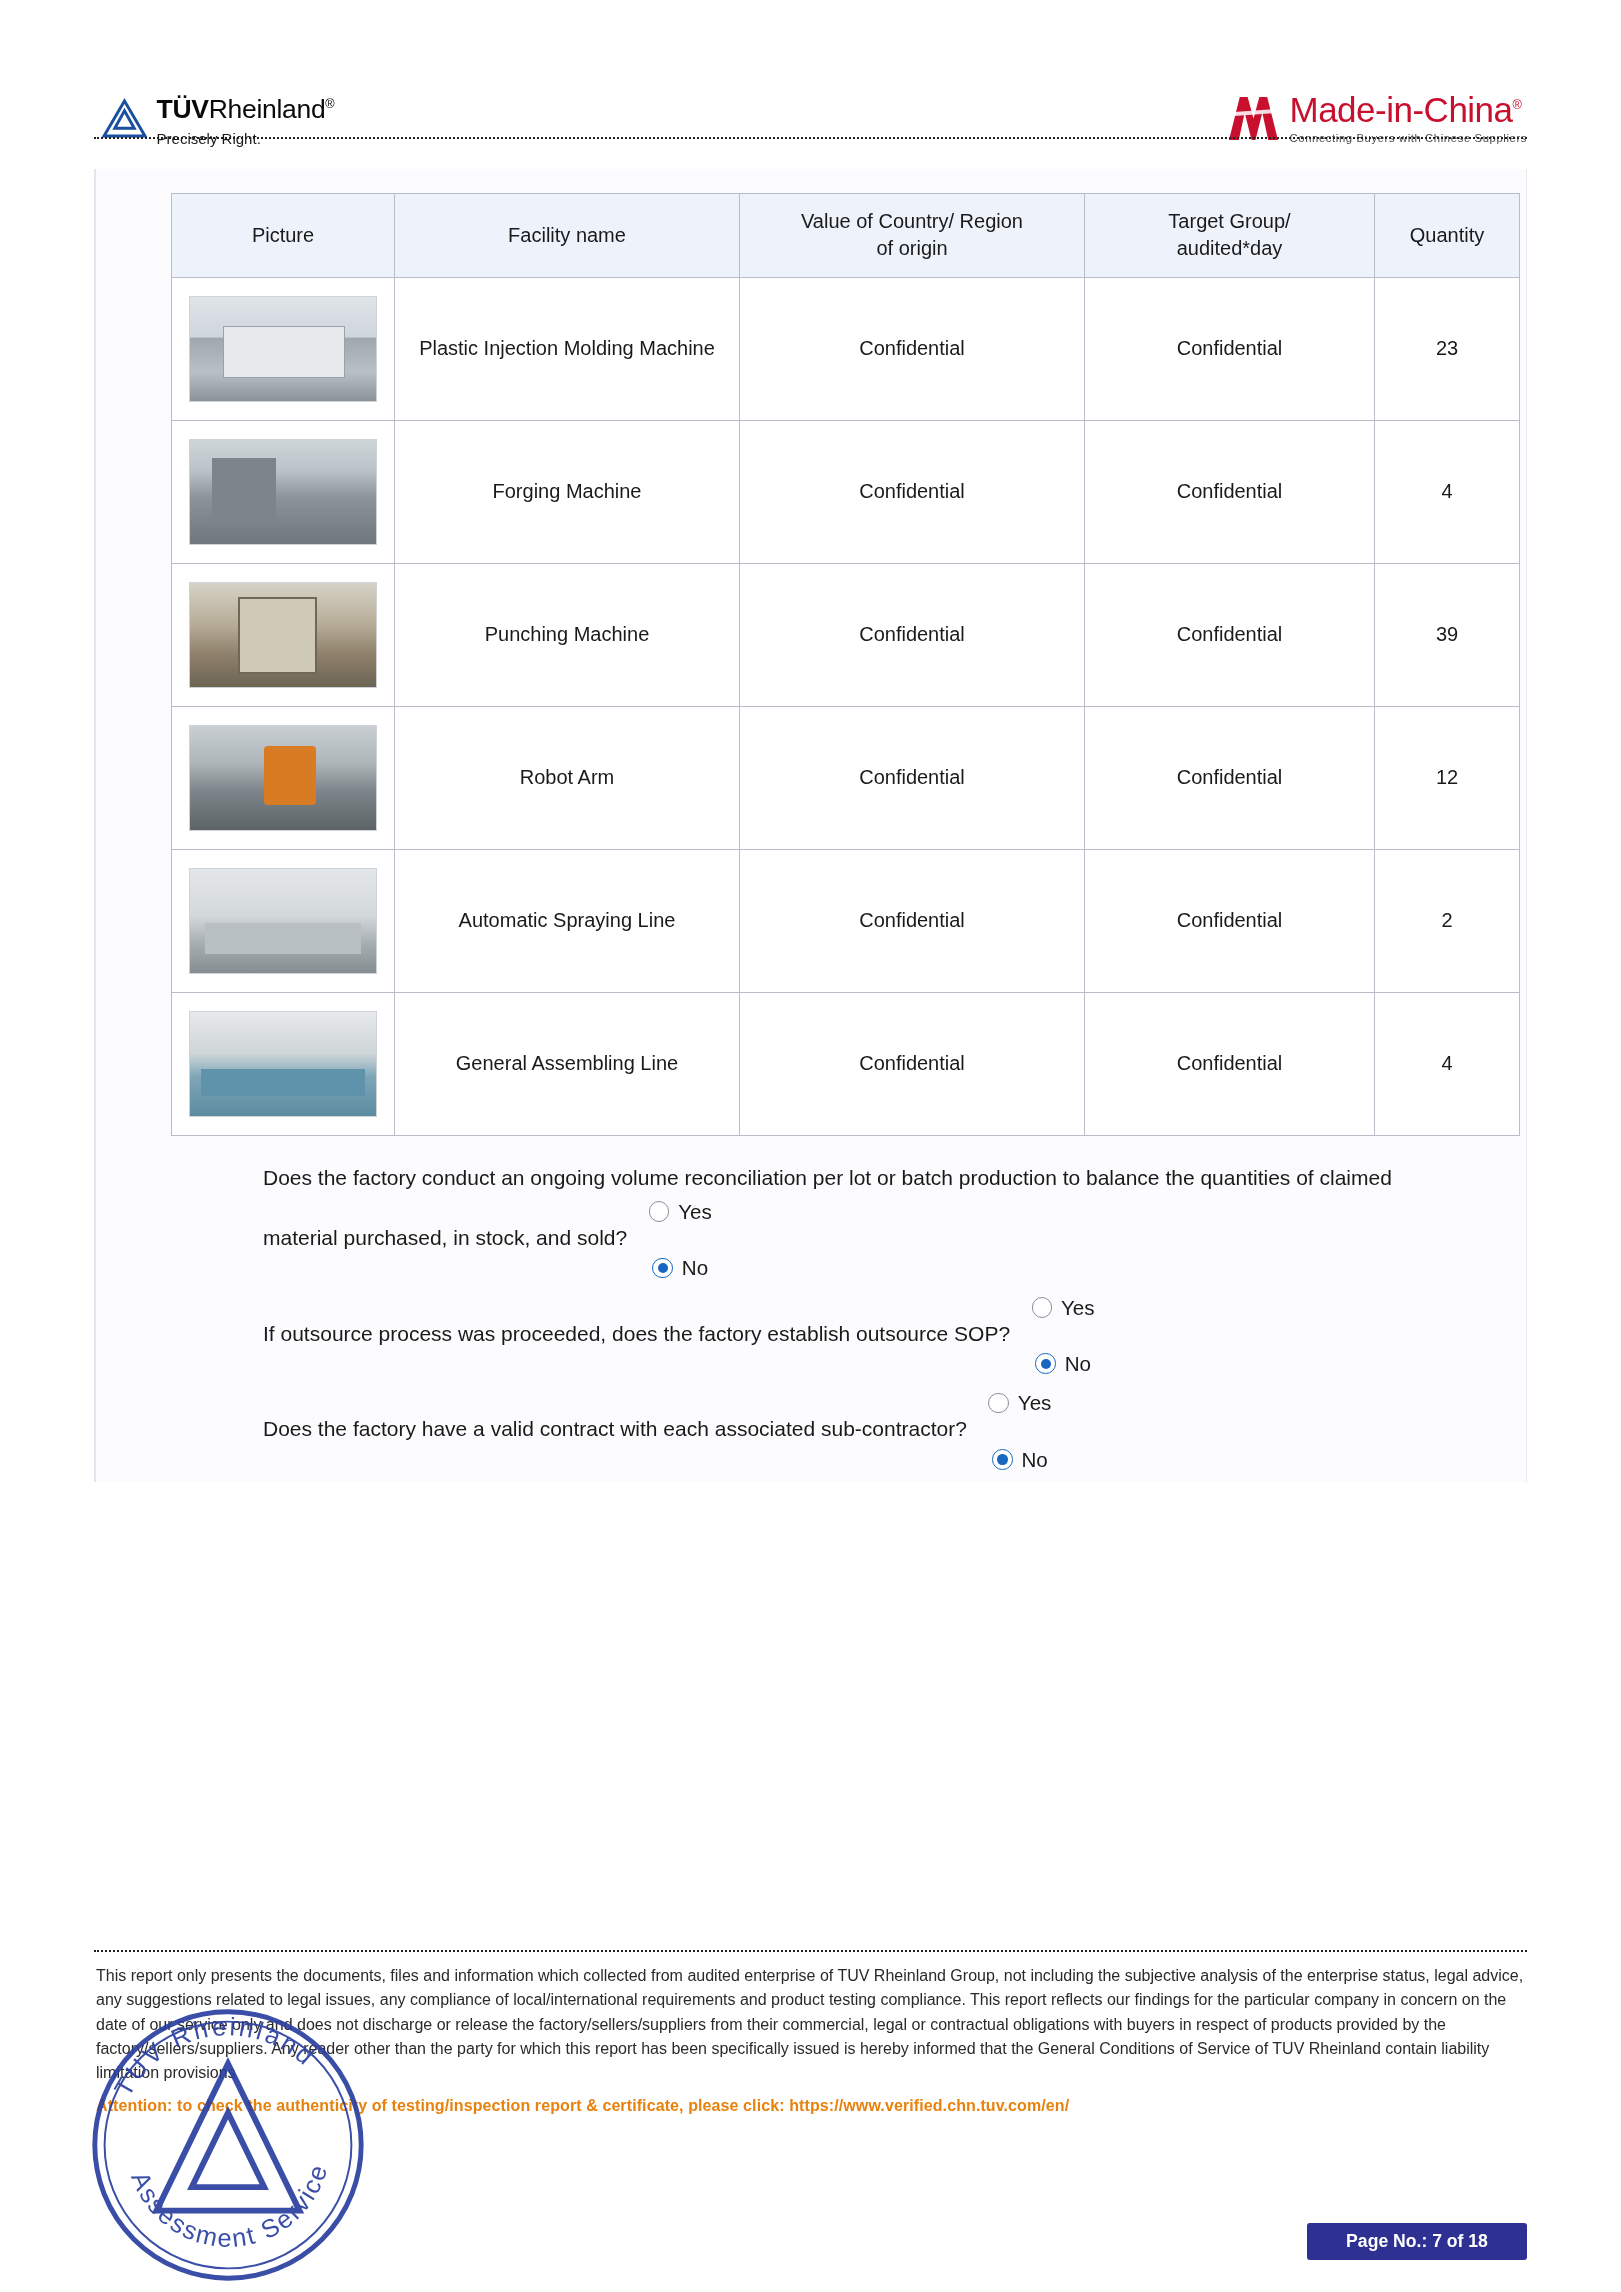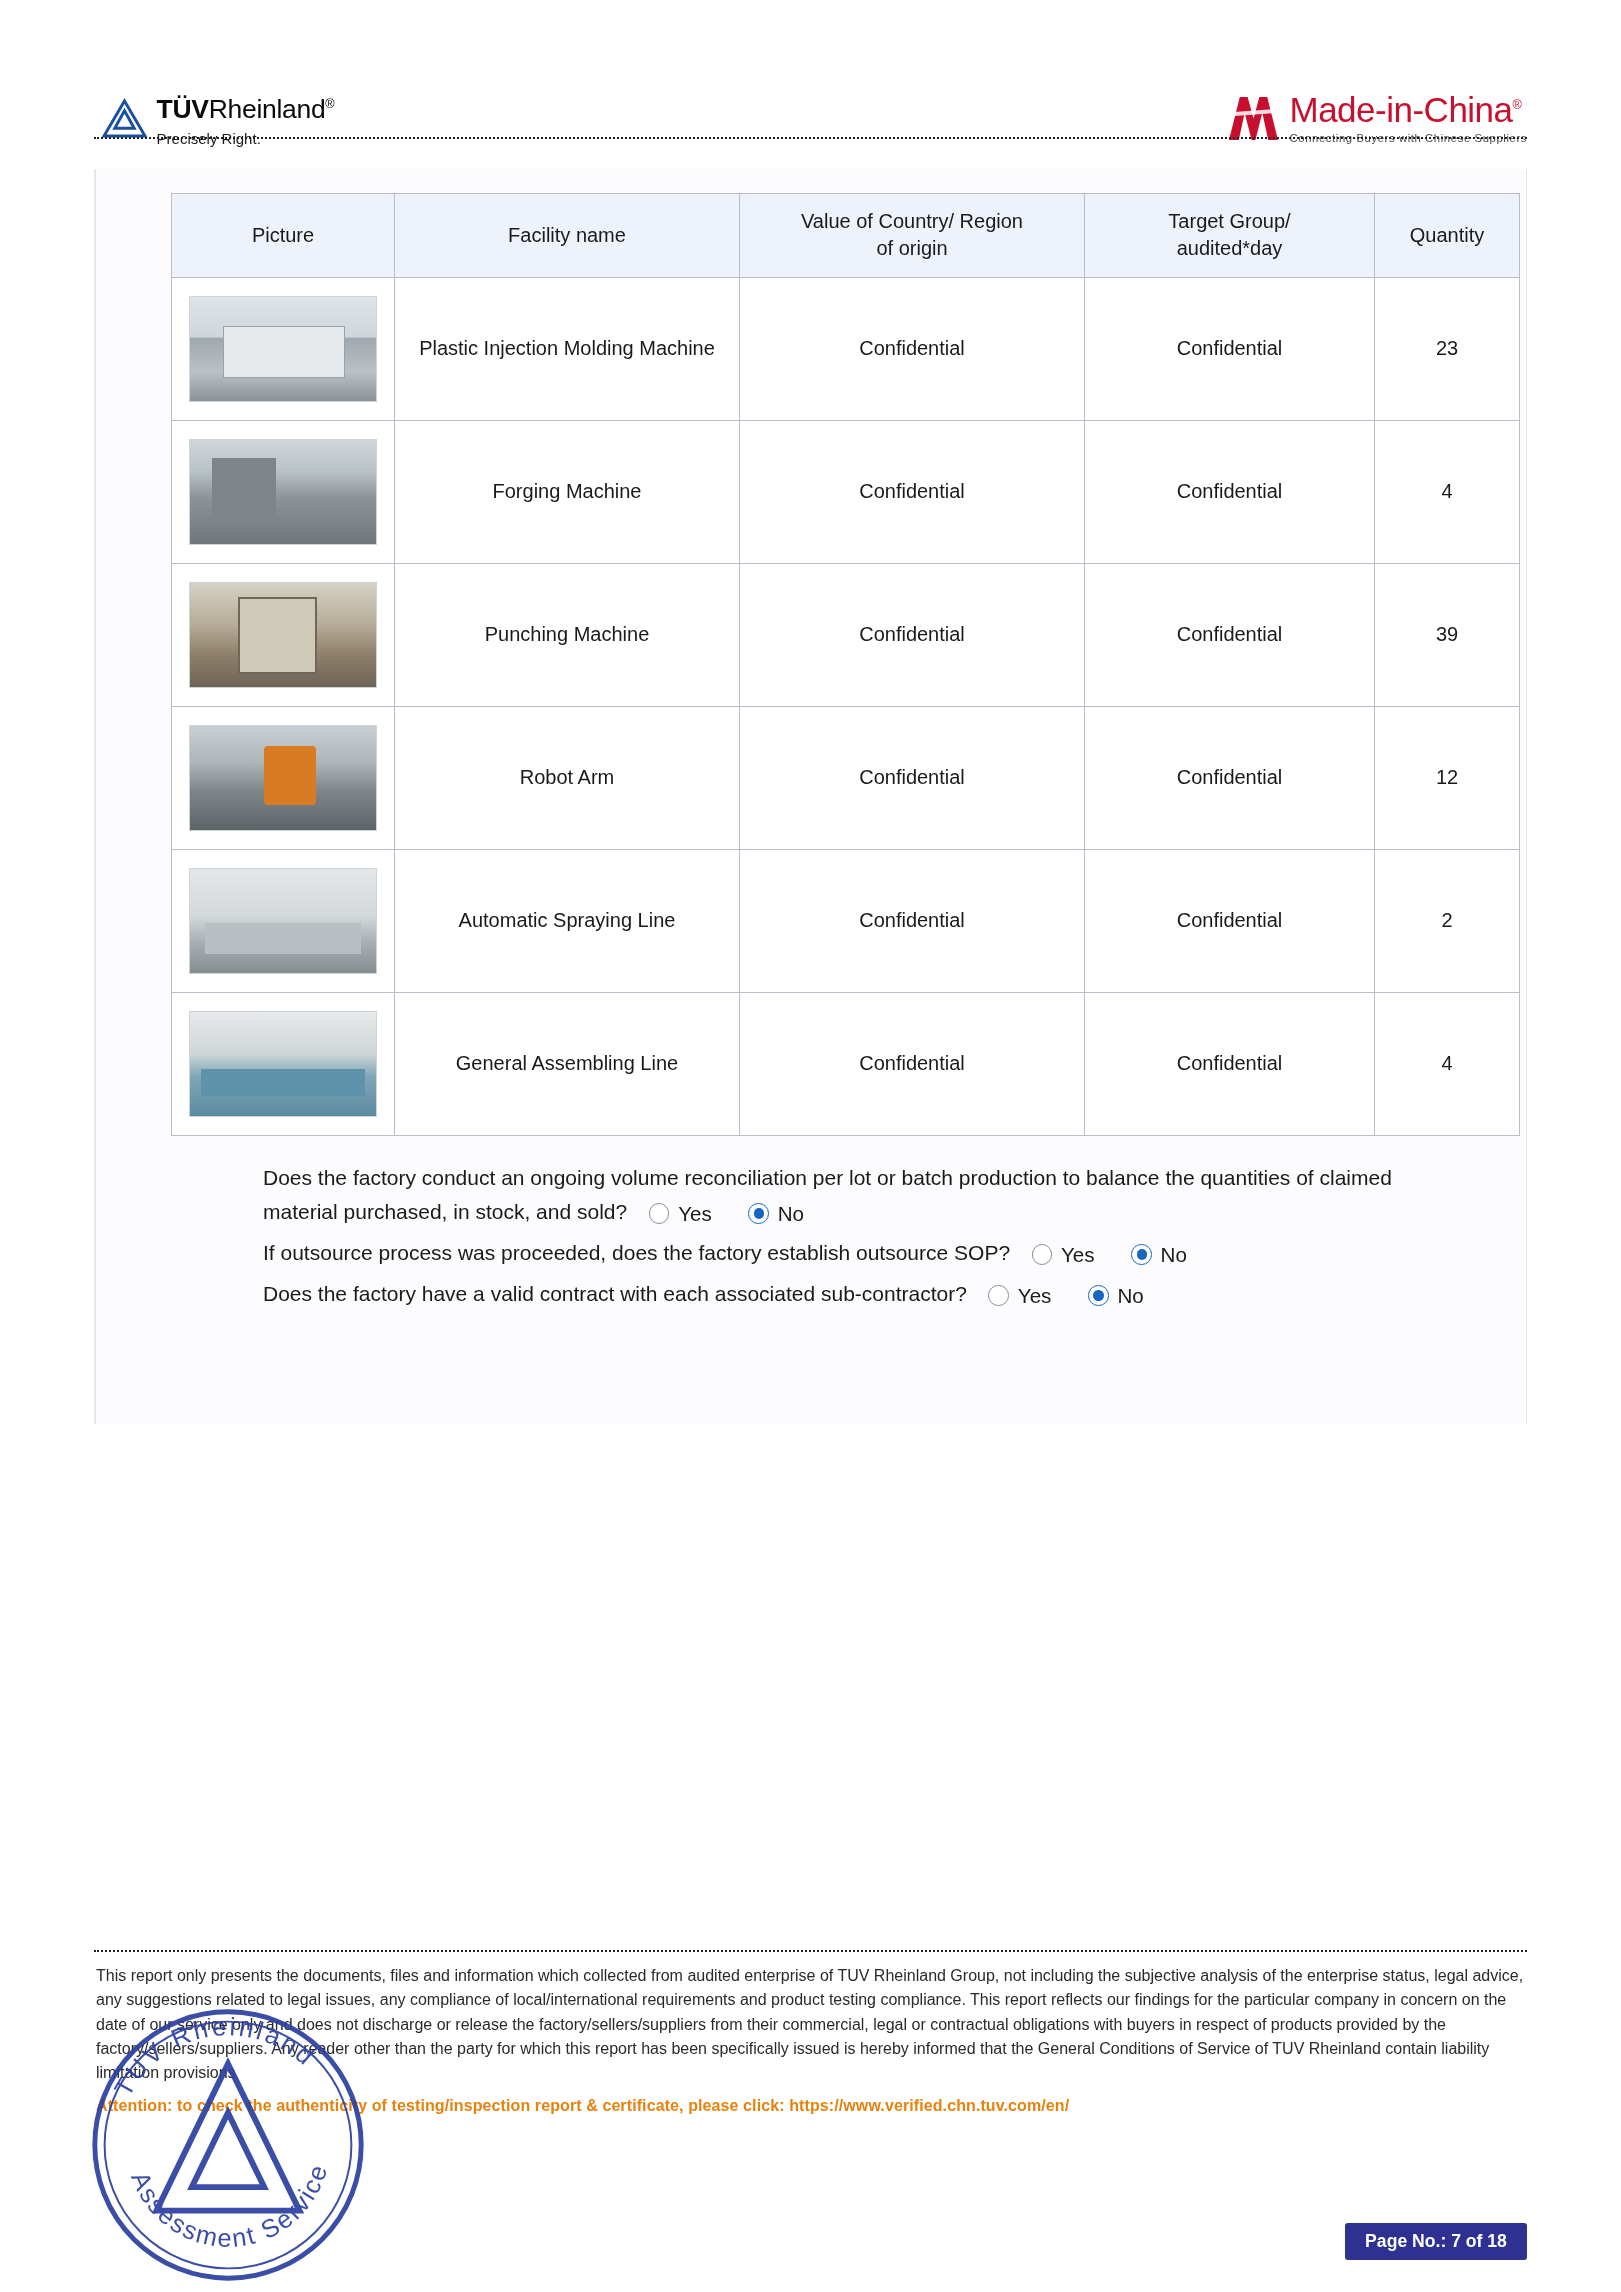--- a/index.html
+++ b/index.html
@@ -113,21 +113,21 @@
   
   .questions {
     margin: 25.5px 0 0 0;
     padding: 0 59px 0 143px;
     font-size: 21px;
     line-height: 1.62;
     color: #1a1a1a;
   }
   .q-row { margin-bottom: 5.9px; }
   .q-block { display:inline; }
-  .opts { display:inline-flex; align-items:center; gap:15px; vertical-align: middle; margin-left: 15.7px; }
+  .opts { display:inline-flex; align-items:center; gap:23px; vertical-align: middle; margin-left: 15.7px; flex-direction: column; }
   .opt { display:inline-flex; align-items:center; gap:8.8px; margin-right: 21.6px; }
   .radio {
     width: 20.6px; height: 20.6px; border-radius:50%;
     border: 1.6px solid #8a8f98; background:#fff;
     display:inline-block; position:relative; flex: 0 0 auto;
   }
   .radio.sel { border-color:#1767c0; }
   .radio.sel:after {
     content:""; position:absolute; left:4.3px; top:4.3px;
     width:10.3px; height:10.3px; border-radius:50%; background:#1767c0;
@@ -143,21 +143,21 @@
     position:absolute; left:96px; top:1964px; width: 1433px;
     font-size: 16px; line-height: 1.52; color:#2a2a2a;
   }
   .footer-link {
     margin-top: 8.8px;
     color:#e8820c; font-weight:bold; font-size:16px; letter-spacing:0.1px;
   }
 
   .page-no {
     position:absolute; right:94px; top:2223px;
-    width: 182px; height: 37px;
+    width: 220px; height: 37px;
     background:#2e3192; color:#fff;
     font-size: 17.6px; font-weight:bold;
     display:flex; align-items:center; justify-content:center;
     border-radius: 2.9px;
   }
 
   
   .stamp {
     position:absolute; left:86px; top:2003px;
     width: 284px; height: 284px;

